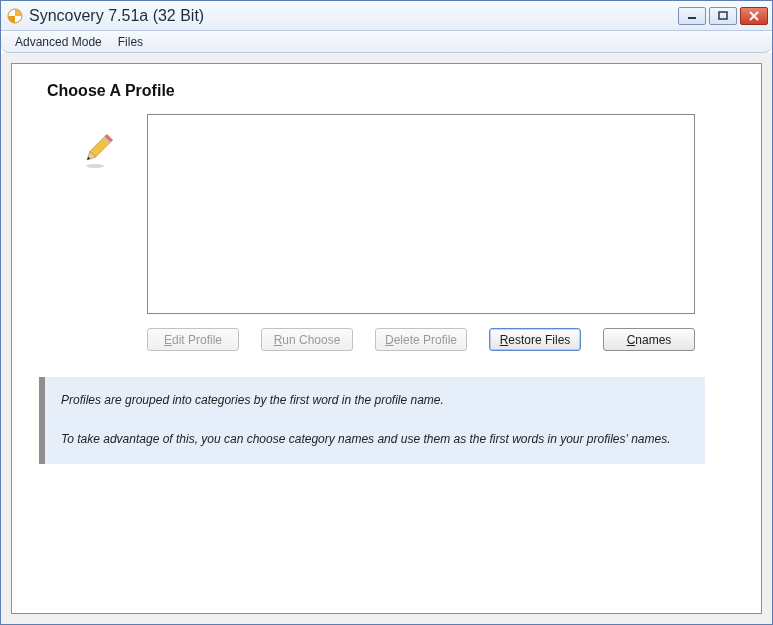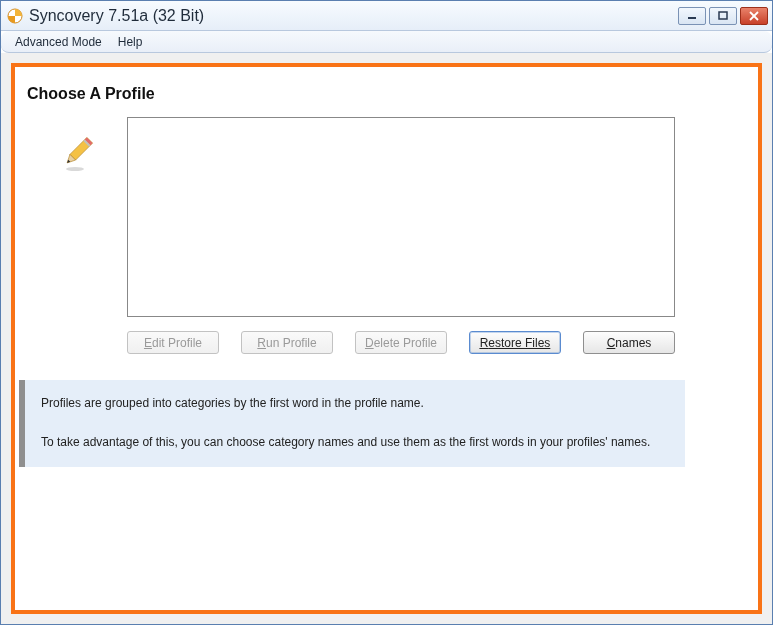--- a/index.html
+++ b/index.html
@@ -74,22 +74,22 @@
 
   .client {
     flex: 1;
     background: #f0f0f0;
     padding: 10px;
   }
   .panel {
     width: 100%;
     height: 100%;
     background: #fff;
-    border: 4px solid #f97316;
-    padding: 18px 12px;
+    border: 1px solid #f97316;
+    padding: 18px 35px;
     position: relative;
   }
 
   .heading {
     font-size: 16px;
     font-weight: bold;
     color: #111;
     margin: 0 0 14px 0;
   }
 
@@ -151,32 +151,32 @@
   .btn .ul { text-decoration: underline; }
   .btn.disabled {
     color: #9a9a9a;
     border-color: #c2c2c2;
     background: linear-gradient(to bottom, #fafafa, #f0f0f0);
     cursor: default;
   }
   .btn.primary {
     border-color: #5a8bd0;
     box-shadow: 0 0 0 1px rgba(90,139,208,0.35) inset;
-    text-decoration: underline;
   }
 
   .info-box {
     margin-top: 26px;
     width: 666px;
     background: #e5eef9;
     border-left: 6px solid #8f8f8f;
     padding: 14px 16px 16px 16px;
     color: #222;
     font-size: 12px;
     line-height: 1.5;
+    font-style: italic;
   }
   .info-box p { margin: 0 0 10px 0; }
   .info-box p:last-child { margin-bottom: 0; margin-top: 21px; }
 </style>
 </head>
 <body>
 
 <div class="window">
 
   <div class="titlebar">
@@ -203,21 +203,21 @@
         <svg width="10" height="10">
             <line x1="1" y1="1" x2="9" y2="9" stroke="#fff" stroke-width="1.8"></line>
             <line x1="9" y1="1" x2="1" y2="9" stroke="#fff" stroke-width="1.8"></line>
           </svg>
       </div>
     </div>
   </div>
 
   <div class="menubar">
     <div class="menu-item">Advanced Mode</div>
-    <div class="menu-item">Help</div>
+    <div class="menu-item">Files</div>
   </div>
 
   <div class="client">
     <div class="panel">
 
       <div class="heading">Choose A Profile</div>
 
       <div class="content-row">
         <div class="left-col">
           <span>
@@ -232,21 +232,21 @@
               <ellipse cx="18" cy="36" rx="9" ry="2" fill="rgba(0,0,0,0.15)"></ellipse>
             </svg>
           </span>
         </div>
 
         <div class="right-col">
           <div class="profiles-list"></div>
 
           <div class="button-row">
             <button class="btn disabled" disabled=""><span class="ul">E</span><span>dit Profile</span></button>
-            <button class="btn disabled" disabled=""><span class="ul">R</span><span>un Profile</span></button>
+            <button class="btn disabled" disabled=""><span class="ul">R</span><span>un Choose</span></button>
             <button class="btn disabled" disabled=""><span class="ul">D</span><span>elete Profile</span></button>
             <button class="btn primary"><span class="ul">R</span><span>estore Files</span></button>
             <button class="btn"><span class="ul">C</span><span>names</span></button>
           </div>
 
           <div class="info-box" style="margin-left:-108px;">
             <p>Profiles are grouped into categories by the first word in the profile name.</p>
             <p>To take advantage of this, you can choose category names and use them as the first words in your profiles' names.</p>
           </div>
         </div>

